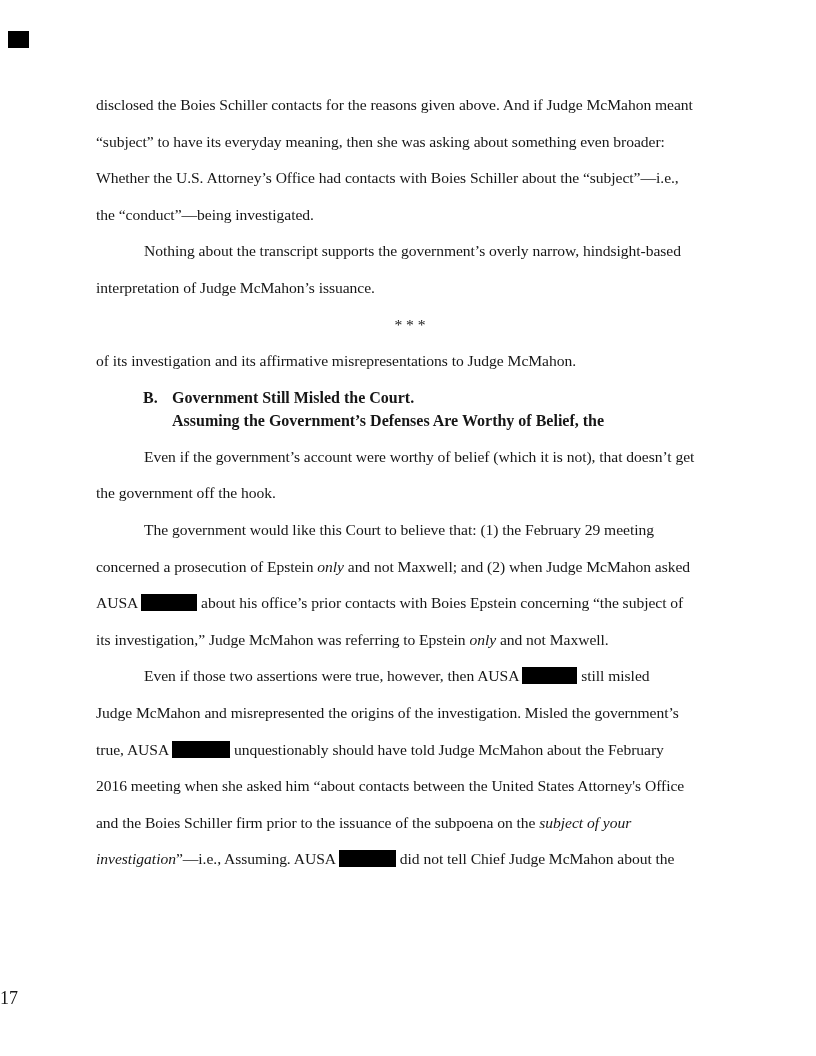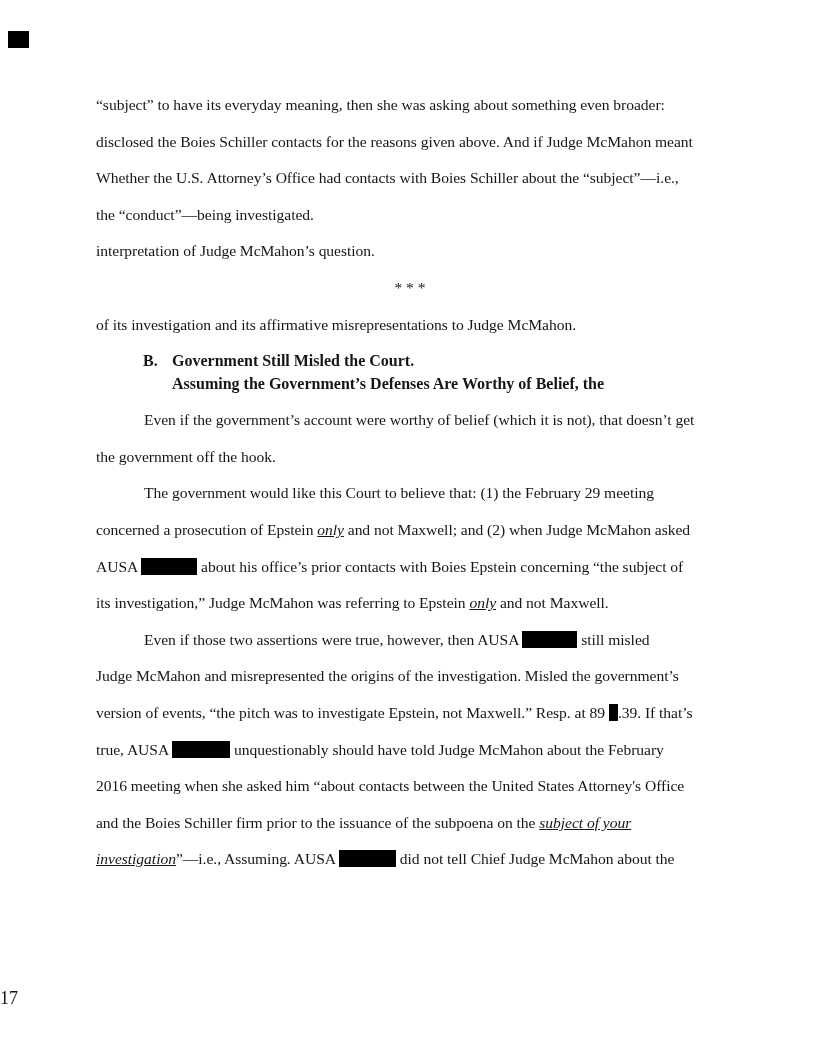--- a/index.html
+++ b/index.html
@@ -41,21 +41,20 @@
     text-indent: 48px;
   }
   .separator {
     font-size: 15.6px;
     line-height: 36.6px;
     text-align: center;
     white-space: pre;
   }
   .italic {
     font-style: italic;
-    text-decoration: underline;
   }
   .redaction {
     display: inline-block;
     background: #000000;
     height: 17px;
     vertical-align: -3px;
   }
   .heading {
     display: flex;
     margin: 6px 0 7px 47px;
@@ -79,42 +78,42 @@
     font-size: 18px;
     line-height: 20px;
   }
 </style>
 </head>
 <body>
 
 <div class="page">
   <div class="corner-mark"></div>
   <div class="content" id="content">
+      <div class="line"><span>disclosed the Boies Schiller contacts for the reasons given above. And if Judge McMahon meant</span></div>
       <div class="line"><span>“subject” to have its everyday meaning, then she was asking about something even broader:</span></div>
-      <div class="line"><span>disclosed the Boies Schiller contacts for the reasons given above. And if Judge McMahon meant</span></div>
       <div class="line"><span>Whether the U.S. Attorney’s Office had contacts with Boies Schiller about the “subject”—i.e.,</span></div>
       <div class="line"><span>the “conduct”—being investigated.</span></div>
-      <div class="line"><span>interpretation of Judge McMahon’s question.</span></div>
+      <div class="line indent"><span>Nothing about the transcript supports the government’s overly narrow, hindsight-based</span></div>
+      <div class="line"><span>interpretation of Judge McMahon’s issuance.</span></div>
       <div class="separator">* * *</div>
       <div class="line"><span>of its investigation and its affirmative misrepresentations to Judge McMahon.</span></div>
       <div class="heading">
         <span class="heading-label">B.</span>
         <span class="heading-lines">
           <div>Government Still Misled the Court.</div>
           <div>Assuming the Government’s Defenses Are Worthy of Belief, the</div>
         </span>
       </div>
       <div class="line indent"><span>Even if the government’s account were worthy of belief (which it is not), that doesn’t get</span></div>
       <div class="line"><span>the government off the hook.</span></div>
       <div class="line indent"><span>The government would like this Court to believe that: (1) the February 29 meeting</span></div>
       <div class="line"><span>concerned a prosecution of Epstein </span><span class="italic">only</span><span> and not Maxwell; and (2) when Judge McMahon asked</span></div>
       <div class="line"><span>AUSA </span><span class="redaction" style="width: 56px;"></span><span> about his office’s prior contacts with Boies Epstein concerning “the subject of</span></div>
       <div class="line"><span>its investigation,” Judge McMahon was referring to Epstein </span><span class="italic">only</span><span> and not Maxwell.</span></div>
       <div class="line indent"><span>Even if those two assertions were true, however, then AUSA </span><span class="redaction" style="width: 55px;"></span><span> still misled</span></div>
       <div class="line"><span>Judge McMahon and misrepresented the origins of the investigation. Misled the government’s</span></div>
-      <div class="line"><span>version of events, “the pitch was to investigate Epstein, not Maxwell.” Resp. at 89 </span><span class="redaction" style="width: 9px;"></span><span>.39. If that’s</span></div>
       <div class="line"><span>true, AUSA </span><span class="redaction" style="width: 58px;"></span><span> unquestionably should have told Judge McMahon about the February</span></div>
       <div class="line"><span>2016 meeting when she asked him “about contacts between the United States Attorney's Office</span></div>
       <div class="line"><span>and the Boies Schiller firm prior to the issuance of the subpoena on the </span><span class="italic">subject of your</span></div>
       <div class="line"><span class="italic">investigation</span><span>”—i.e., Assuming. AUSA </span><span class="redaction" style="width: 57px;"></span><span> did not tell Chief Judge McMahon about the</span></div>
     </div>
   <div class="page-number">17</div>
 </div>
 
 </body></html>

